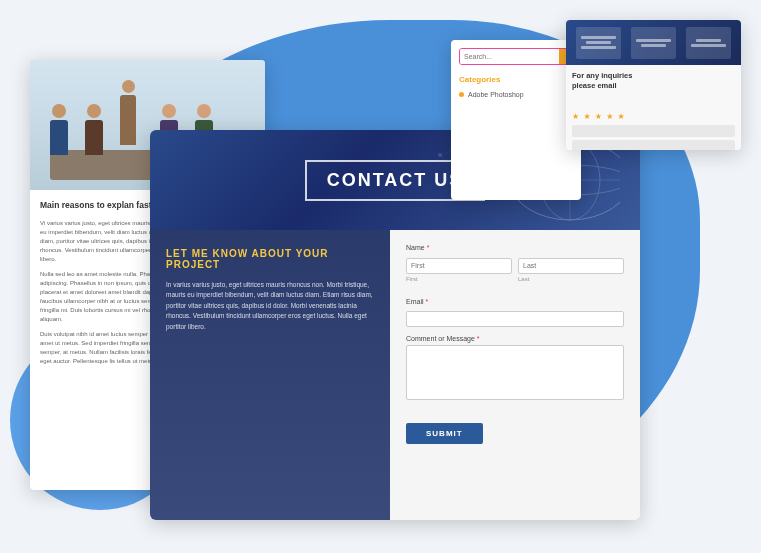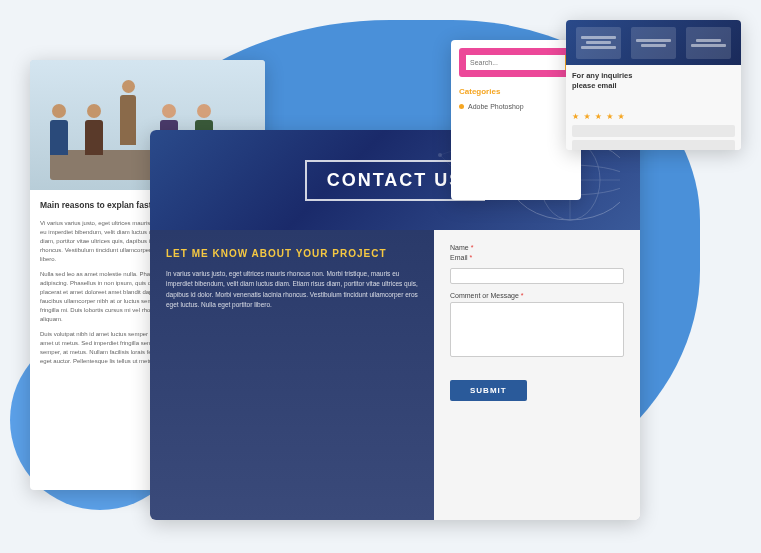--- a/index.html
+++ b/index.html
@@ -142,21 +142,21 @@
       right: 180px;
       top: 40px;
       width: 130px;
       height: 160px;
       z-index: 4;
       padding: 8px;
     }
 
     .search-bar {
       display: flex;
-      border: 7px solid #ec4899;
+      border: 1px solid #ec4899;
       border-radius: 3px;
       overflow: hidden;
       margin-bottom: 10px;
     }
 
     .search-input {
       flex: 1;
       border: none;
       font-size: 7px;
       padding: 3px 4px;
@@ -308,21 +308,21 @@
       letter-spacing: 2px;
     }
 
     .contact-body {
       display: flex;
       flex: 1;
       background: #f5f5f5;
     }
 
     .contact-left {
-      width: 284px;
+      width: 240px;
       padding: 18px 16px;
       background: linear-gradient(180deg, #2a3a6a 0%, #3a4a7a 100%);
       color: white;
     }
 
     .contact-left-title {
       font-size: 10px;
       font-weight: bold;
       color: #f5c842;
       letter-spacing: 1px;
@@ -516,20 +516,30 @@
       <div class="contact-left-title">LET ME KNOW ABOUT YOUR PROJECT</div>
       <div class="contact-left-text">In varius varius justo, eget ultrices mauris rhoncus non. Morbi tristique, mauris eu imperdiet bibendum, velit diam luctus diam. Etiam risus diam, portitor vitae ultrices quis, dapibus id dolor. Morbi venenatis lacinia rhoncus. Vestibulum tincidunt ullamcorper eros eget luctus. Nulla eget portitor libero.</div>
     </div>
 
     <div class="contact-right">
       
       <label class="form-label">
         <span>Name</span>
         <span class="required">*</span>
       </label>
+      <div class="form-row">
+        <div class="form-group">
+          <input class="form-input" type="text" placeholder="First" style="">
+          <div class="form-input-sub">First</div>
+        </div>
+        <div class="form-group">
+          <input class="form-input" type="text" placeholder="Last" style="">
+          <div class="form-input-sub">Last</div>
+        </div>
+      </div>
 
       
       <div class="form-group">
         <label class="form-label">
           <span>Email</span>
           <span class="required">*</span>
         </label>
         <input class="form-input" type="email" style="">
       </div>
 

